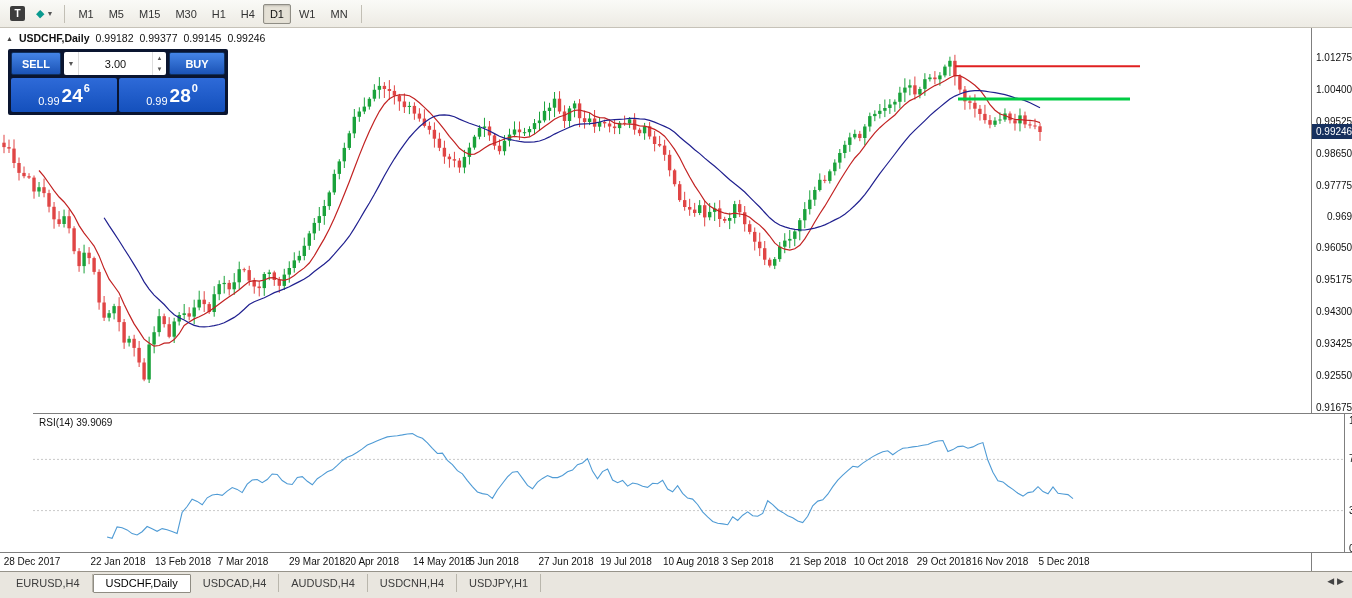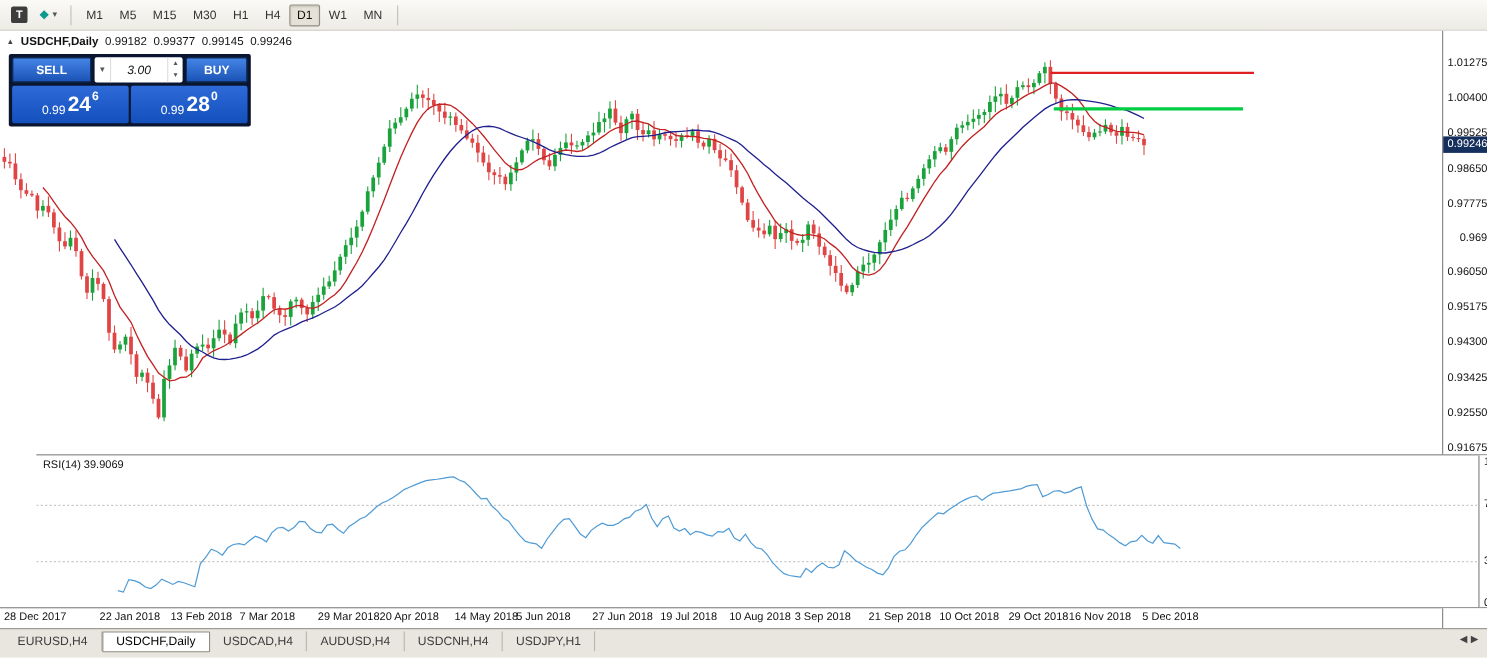--- a/index.html
+++ b/index.html
@@ -56,28 +56,28 @@
   
   .trade-panel{
     position:absolute;left:8px;top:21px;width:220px;box-sizing:border-box;
     background:#0a1530;padding:3px;border-radius:2px;z-index:4;
   }
   .tp-row1{display:flex;height:23px;gap:3px;}
   .btn-trade{
     background:linear-gradient(#4484e6,#1b53b6);color:#fff;font-size:11px;font-weight:bold;
     border:1px solid #10305e;border-radius:2px;font-family:inherit;padding:0;
   }
-  .btn-sell{width:72px;}
+  .btn-sell{width:50px;}
   .btn-buy{width:56px;}
   .vol-box{
     flex:1;background:#fff;border-radius:2px;display:flex;align-items:stretch;
     font-size:11px;color:#111;overflow:hidden;
   }
   .vol-caret{width:14px;display:flex;align-items:center;justify-content:center;font-size:7px;color:#555;border-right:1px solid #ddd;}
-  .vol-value{flex:1;display:flex;align-items:center;justify-content:center;font-style:italic;}
+  .vol-value{flex:1;display:flex;align-items:center;justify-content:center;}
   .vol-spin{width:13px;display:flex;flex-direction:column;border-left:1px solid #ddd;}
   .vol-spin span{flex:1;display:flex;align-items:center;justify-content:center;font-size:6px;color:#555;line-height:1;}
   .tp-row2{display:flex;margin-top:3px;height:34px;gap:2px;}
   .tp-price{
     flex:1;background:linear-gradient(#2e6ad8,#1450bc);color:#fff;border-radius:2px;
     display:flex;align-items:center;justify-content:center;
   }
   .pp-prefix{font-size:11px;margin-right:2px;align-self:flex-end;padding-bottom:5px;}
   .pp-big{font-size:19px;font-weight:bold;line-height:1;}
   .pp-pip{font-size:11px;font-weight:bold;align-self:flex-start;padding-top:4px;margin-left:1px;}

